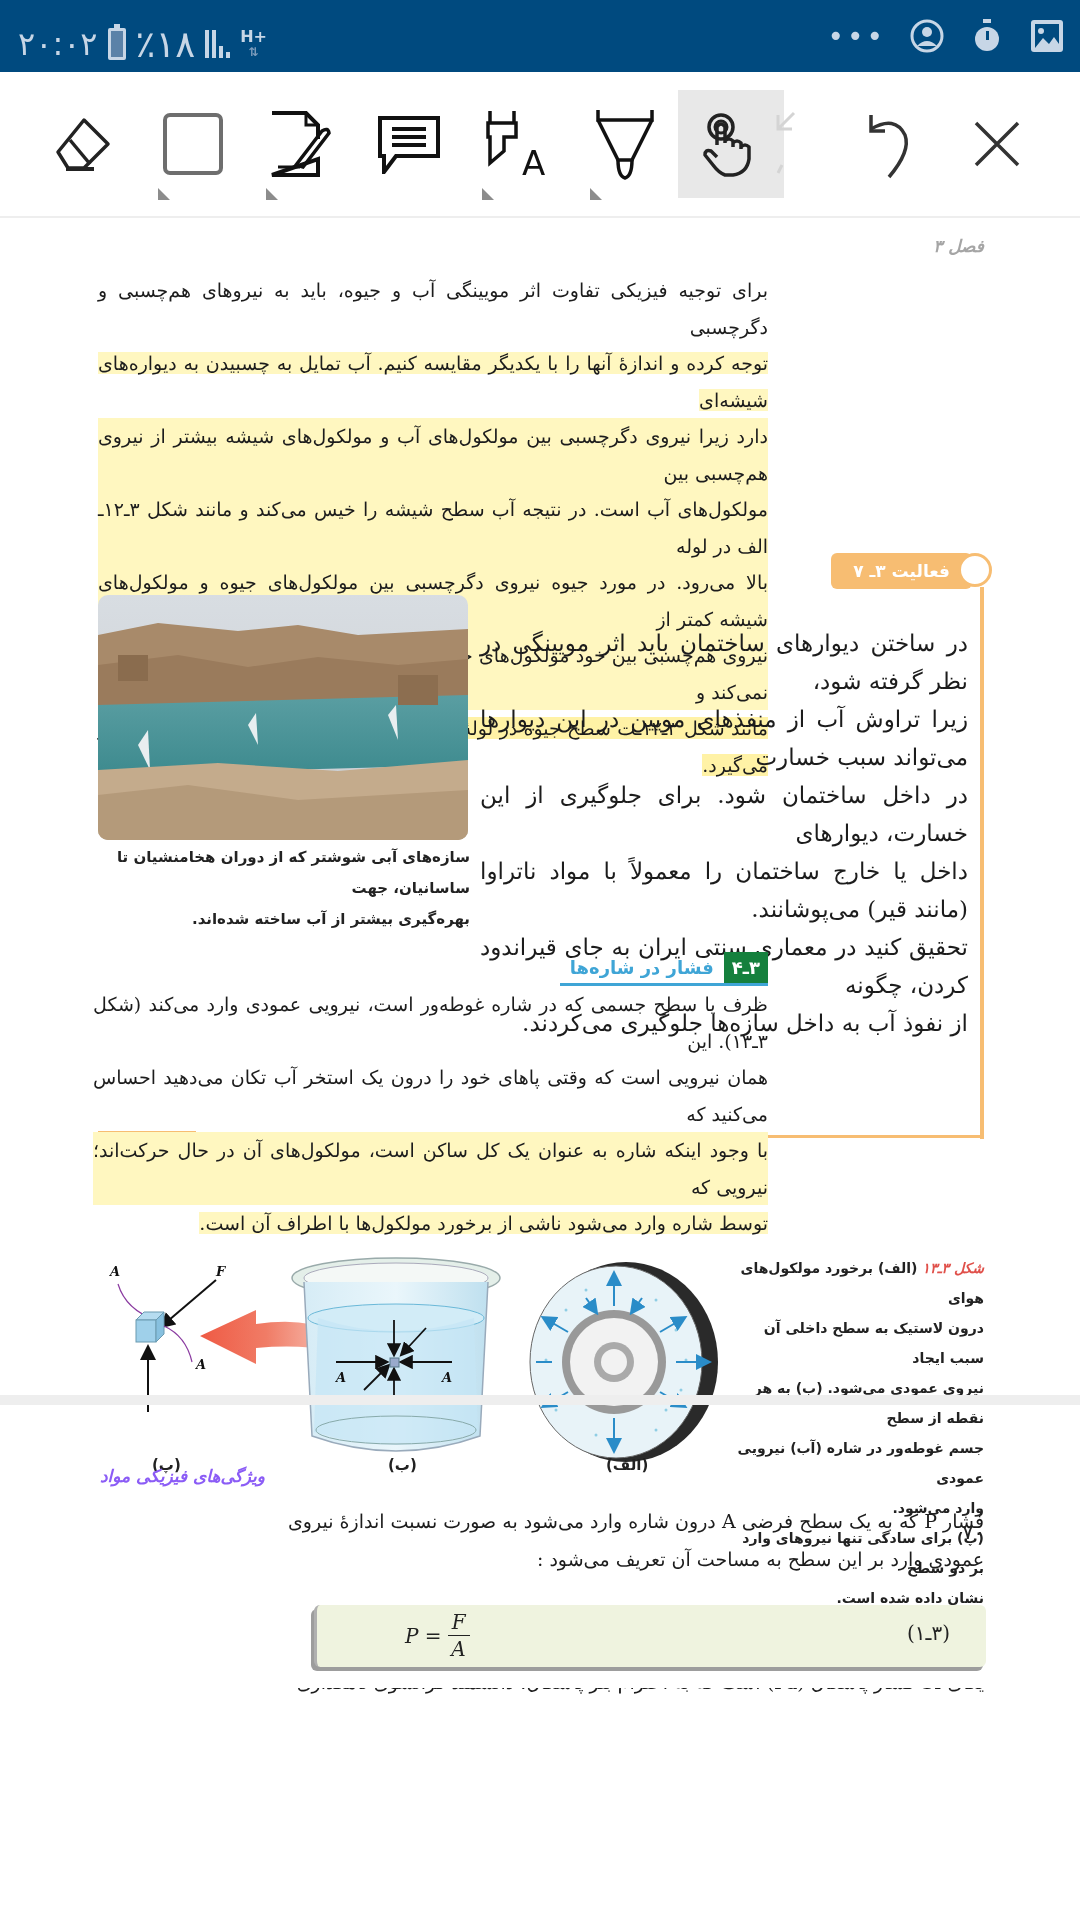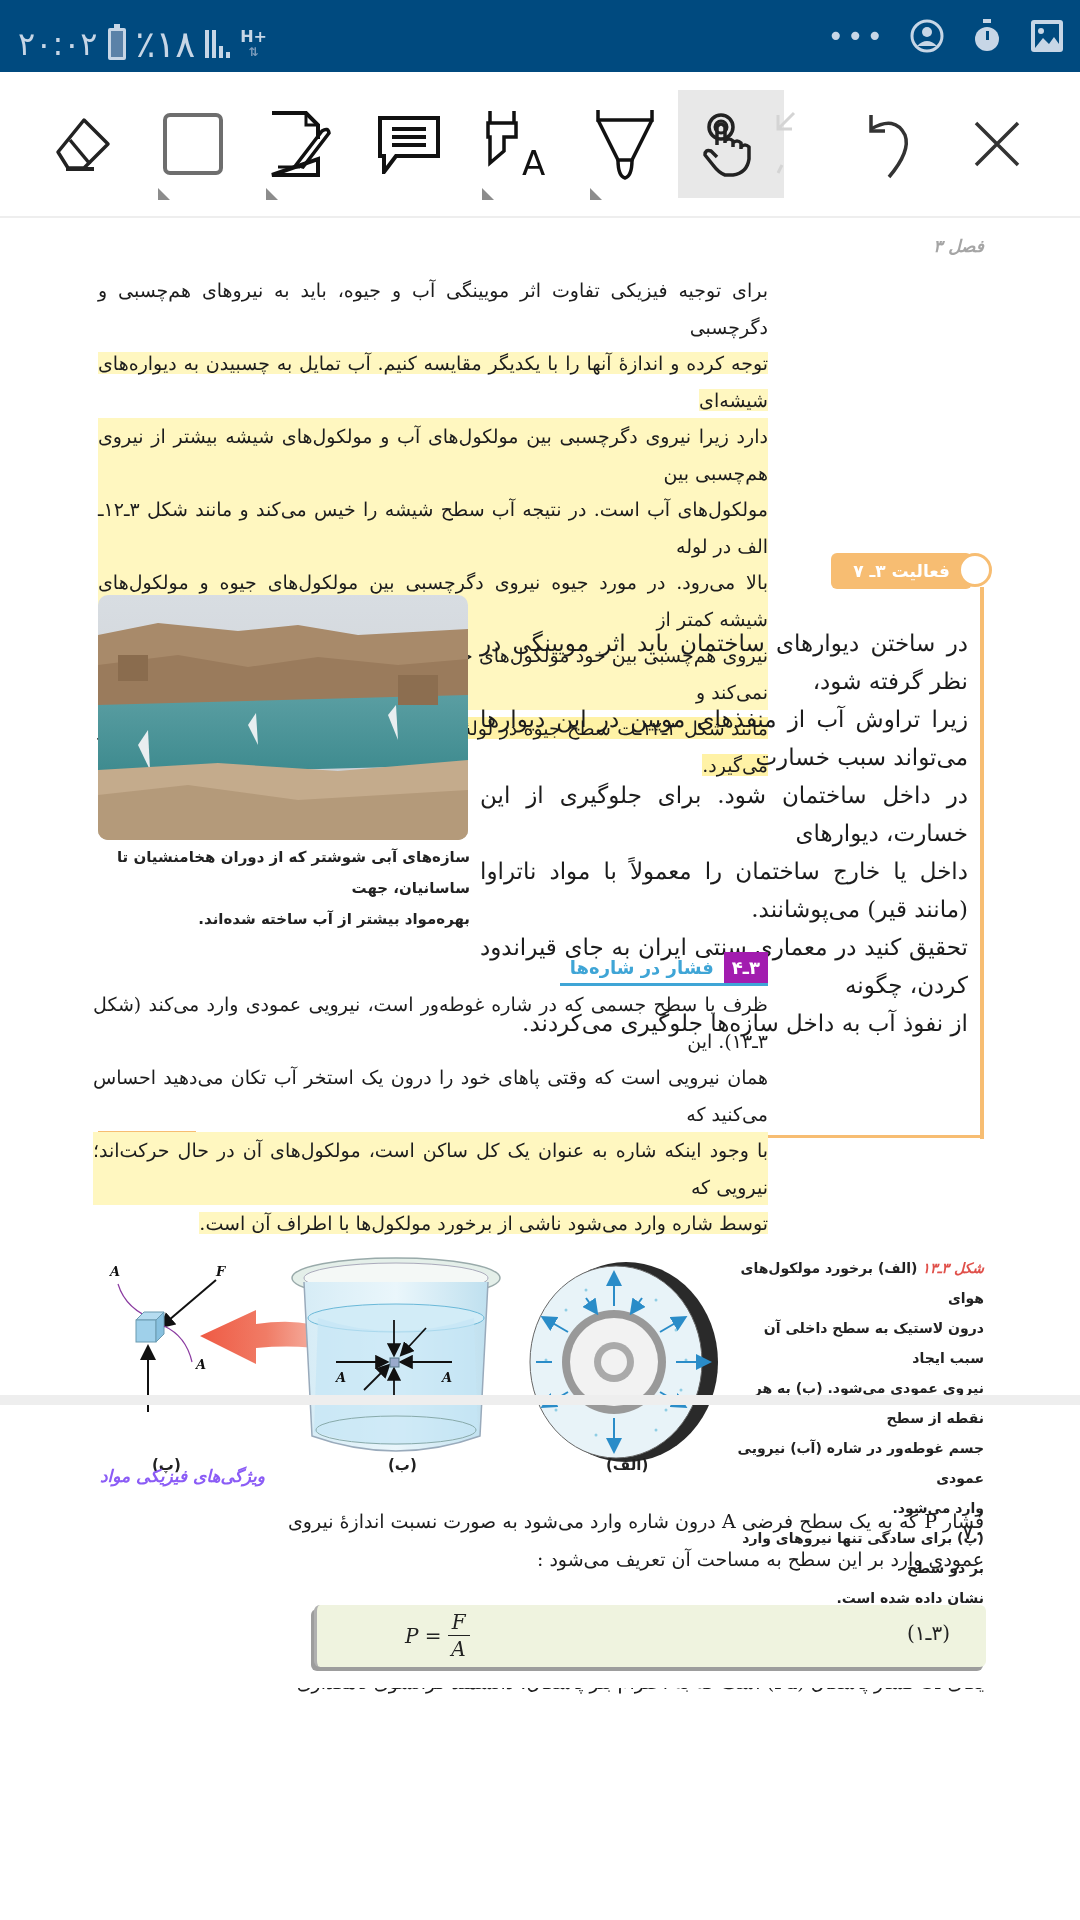--- a/index.html
+++ b/index.html
@@ -36,21 +36,21 @@
   .activity-badge { position: absolute; right: 108px; top: 333px; height: 36px; padding: 0 22px; background: #f7bd72; color: #ffffff; font-weight: bold; font-size: 17px; line-height: 36px; border-radius: 6px; direction: rtl; }
   .activity-circle { position: absolute; right: 88px; top: 333px; width: 34px; height: 34px; border-radius: 50%; background: #ffffff; border: 3px solid #f7bd72; }
   .activity-line-v { position: absolute; right: 96px; top: 367px; width: 4px; height: 552px; background: #f7bd72; }
   .activity-line-h { position: absolute; left: 98px; top: 915px; width: 886px; height: 3px; background: #f7bd72; }
   .activity-line-h-thick { position: absolute; left: 98px; top: 911px; width: 98px; height: 7px; background: #f7bd72; }
 
   .photo { position: absolute; left: 98px; top: 375px; width: 370px; height: 245px; border-radius: 10px; overflow: hidden; }
   .caption { position: absolute; left: 98px; top: 622px; width: 372px; direction: rtl; text-align: right; font-size: 15px; line-height: 31px; font-weight: bold; color: #222; }
 
   .section-head { position: absolute; right: 312px; top: 732px; height: 34px; display: flex; direction: rtl; align-items: center; border-bottom: 3px solid #3fa5d6; }
-  .section-num { background: #a21caf; color: #ffffff; font-weight: bold; font-size: 18px; padding: 0 8px; height: 31px; line-height: 31px; }
+  .section-num { background: #15803d; color: #ffffff; font-weight: bold; font-size: 18px; padding: 0 8px; height: 31px; line-height: 31px; }
   .section-title { color: #3fa5d6; font-weight: bold; font-size: 18px; padding: 0 10px; }
 
   .figure { position: absolute; left: 96px; top: 1030px; width: 640px; height: 230px; }
   .fig-label { position: absolute; font-size: 15px; font-weight: bold; color: #222; direction: rtl; }
   .fig-caption { position: absolute; right: 96px; top: 1033px; width: 248px; direction: rtl; text-align: right; font-size: 14px; line-height: 30px; font-weight: bold; color: #222; }
   .fig-caption .num { color: #e0504a; font-style: italic; }
 
   .page-number { position: absolute; right: 96px; top: 1300px; font-size: 20px; color: #222; }
   .page-gap { position: absolute; left: 0; top: 1395px; width: 1080px; height: 10px; background: #eeeeee; }
 
@@ -226,21 +226,21 @@
       <path d="M150 130 L158 118 L160 150 Z" fill="#e8eef0"></path>
       <path d="M290 120 L298 110 L300 145 Z" fill="#e8eef0"></path>
       <path d="M0 175 L120 168 L240 176 L370 165 L370 245 L0 245 Z" fill="#c4ab8c"></path>
       <path d="M0 200 L90 190 L200 205 L370 195 L370 245 L0 245 Z" fill="#b49a7a"></path>
       <rect x="300" y="80" width="40" height="30" fill="#8c6e50"></rect>
       <rect x="20" y="60" width="30" height="26" fill="#8a6c4e"></rect>
     </svg>
   </div>
   <div class="caption">
     <div>سازه‌های آبی شوشتر که از دوران هخامنشیان تا ساسانیان، جهت</div>
-    <div>بهره‌مواد بیشتر از آب ساخته شده‌اند.</div>
+    <div>بهره‌گیری بیشتر از آب ساخته شده‌اند.</div>
   </div>
 
   <div class="section-head">
     <span class="section-num">۳ـ۴</span>
     <span class="section-title">فشار در شاره‌ها</span>
   </div>
 
   <div class="para" style="right:312px; top:766px; width:675px;">
     <div>ظرف یا سطح جسمی که در شاره غوطه‌ور است، نیرویی عمودی وارد می‌کند (شکل ۳ـ۱۳). این</div>
     <div>همان نیرویی است که وقتی پاهای خود را درون یک استخر آب تکان می‌دهید احساس می‌کنید که</div>

